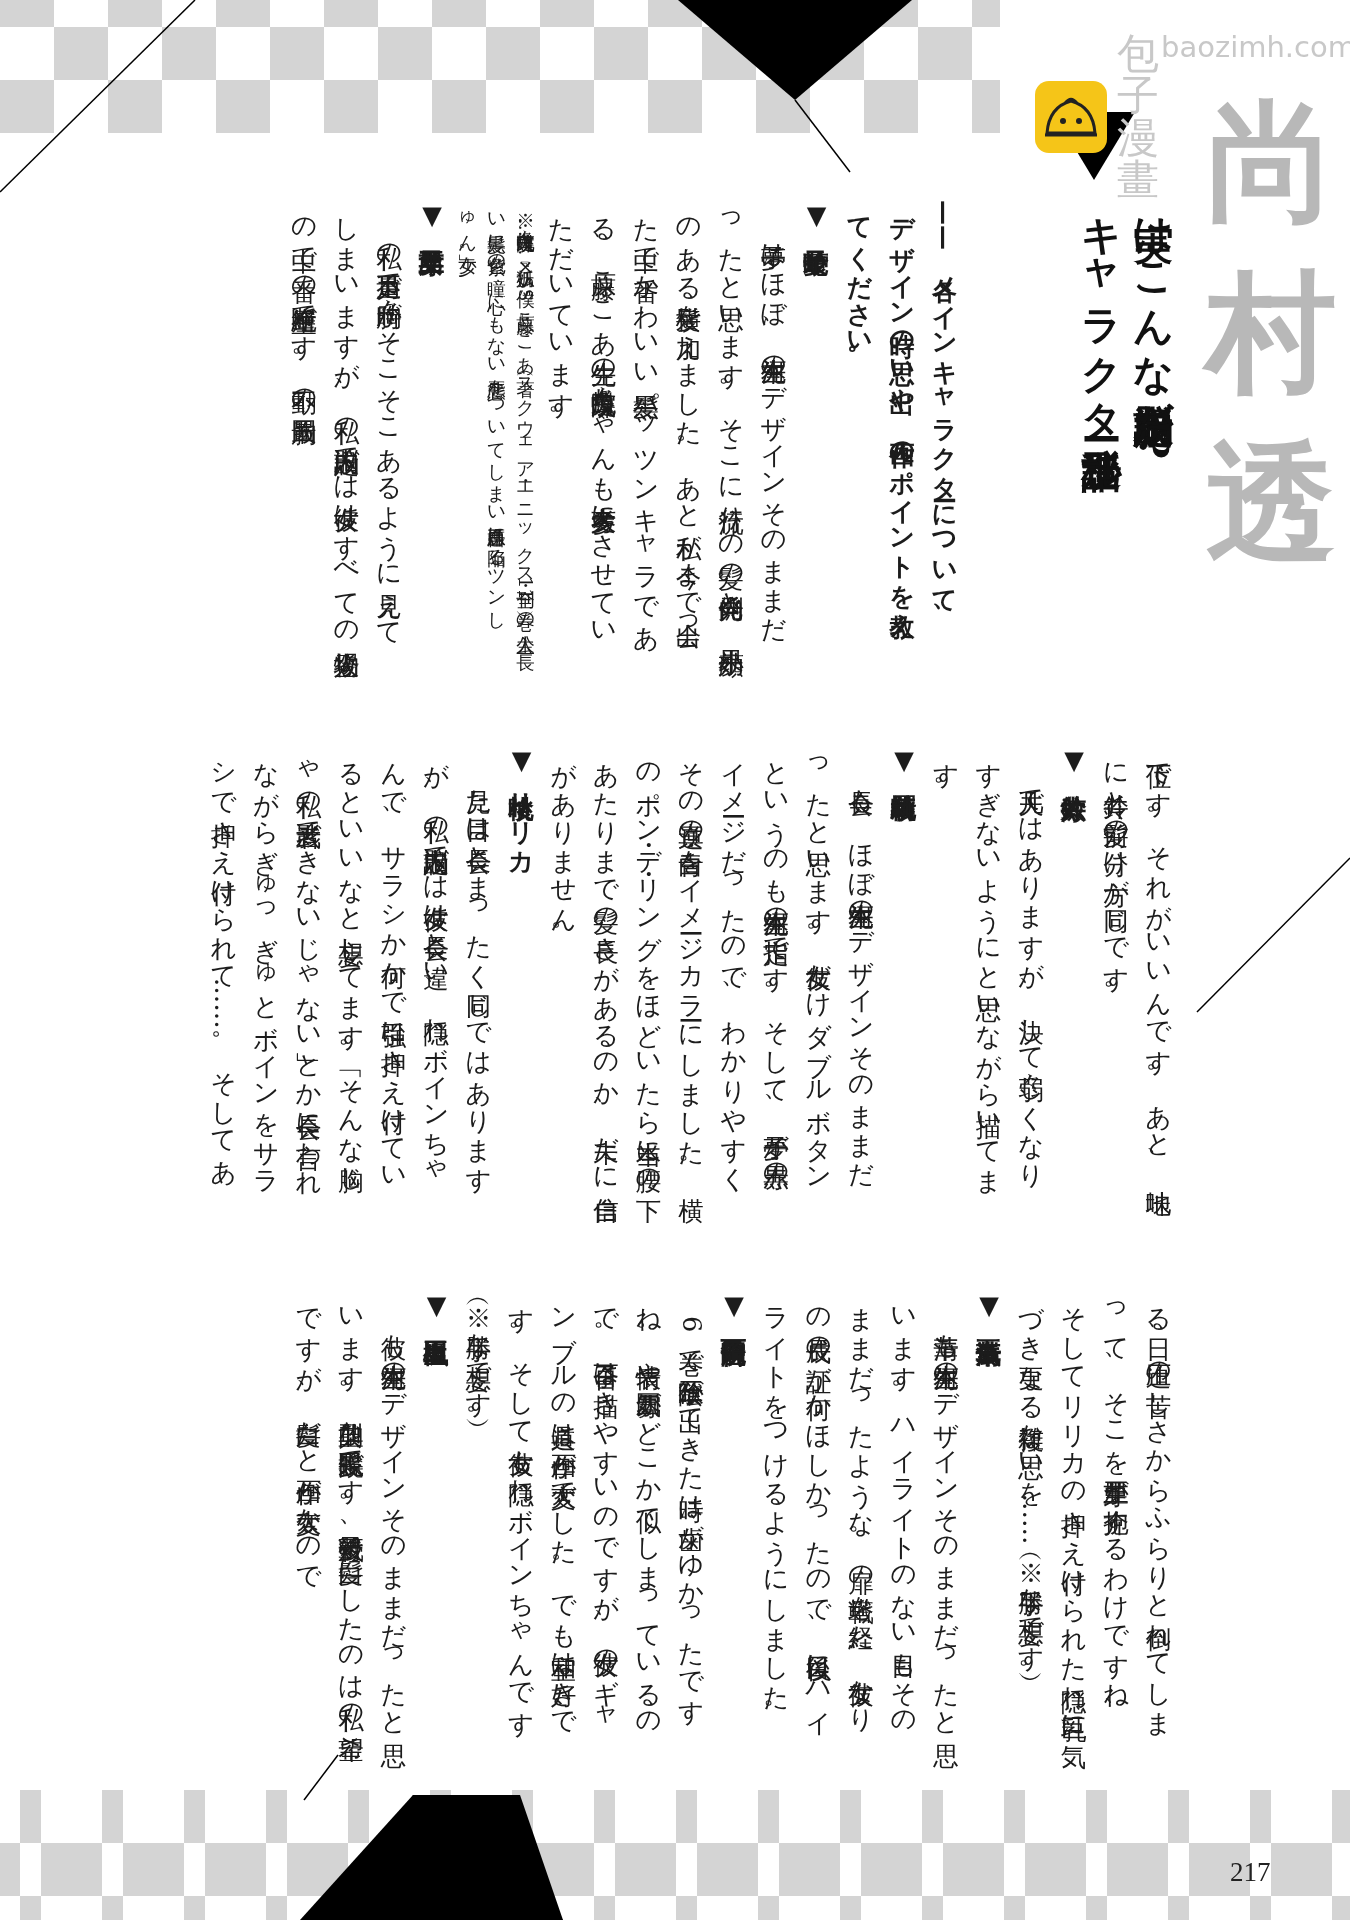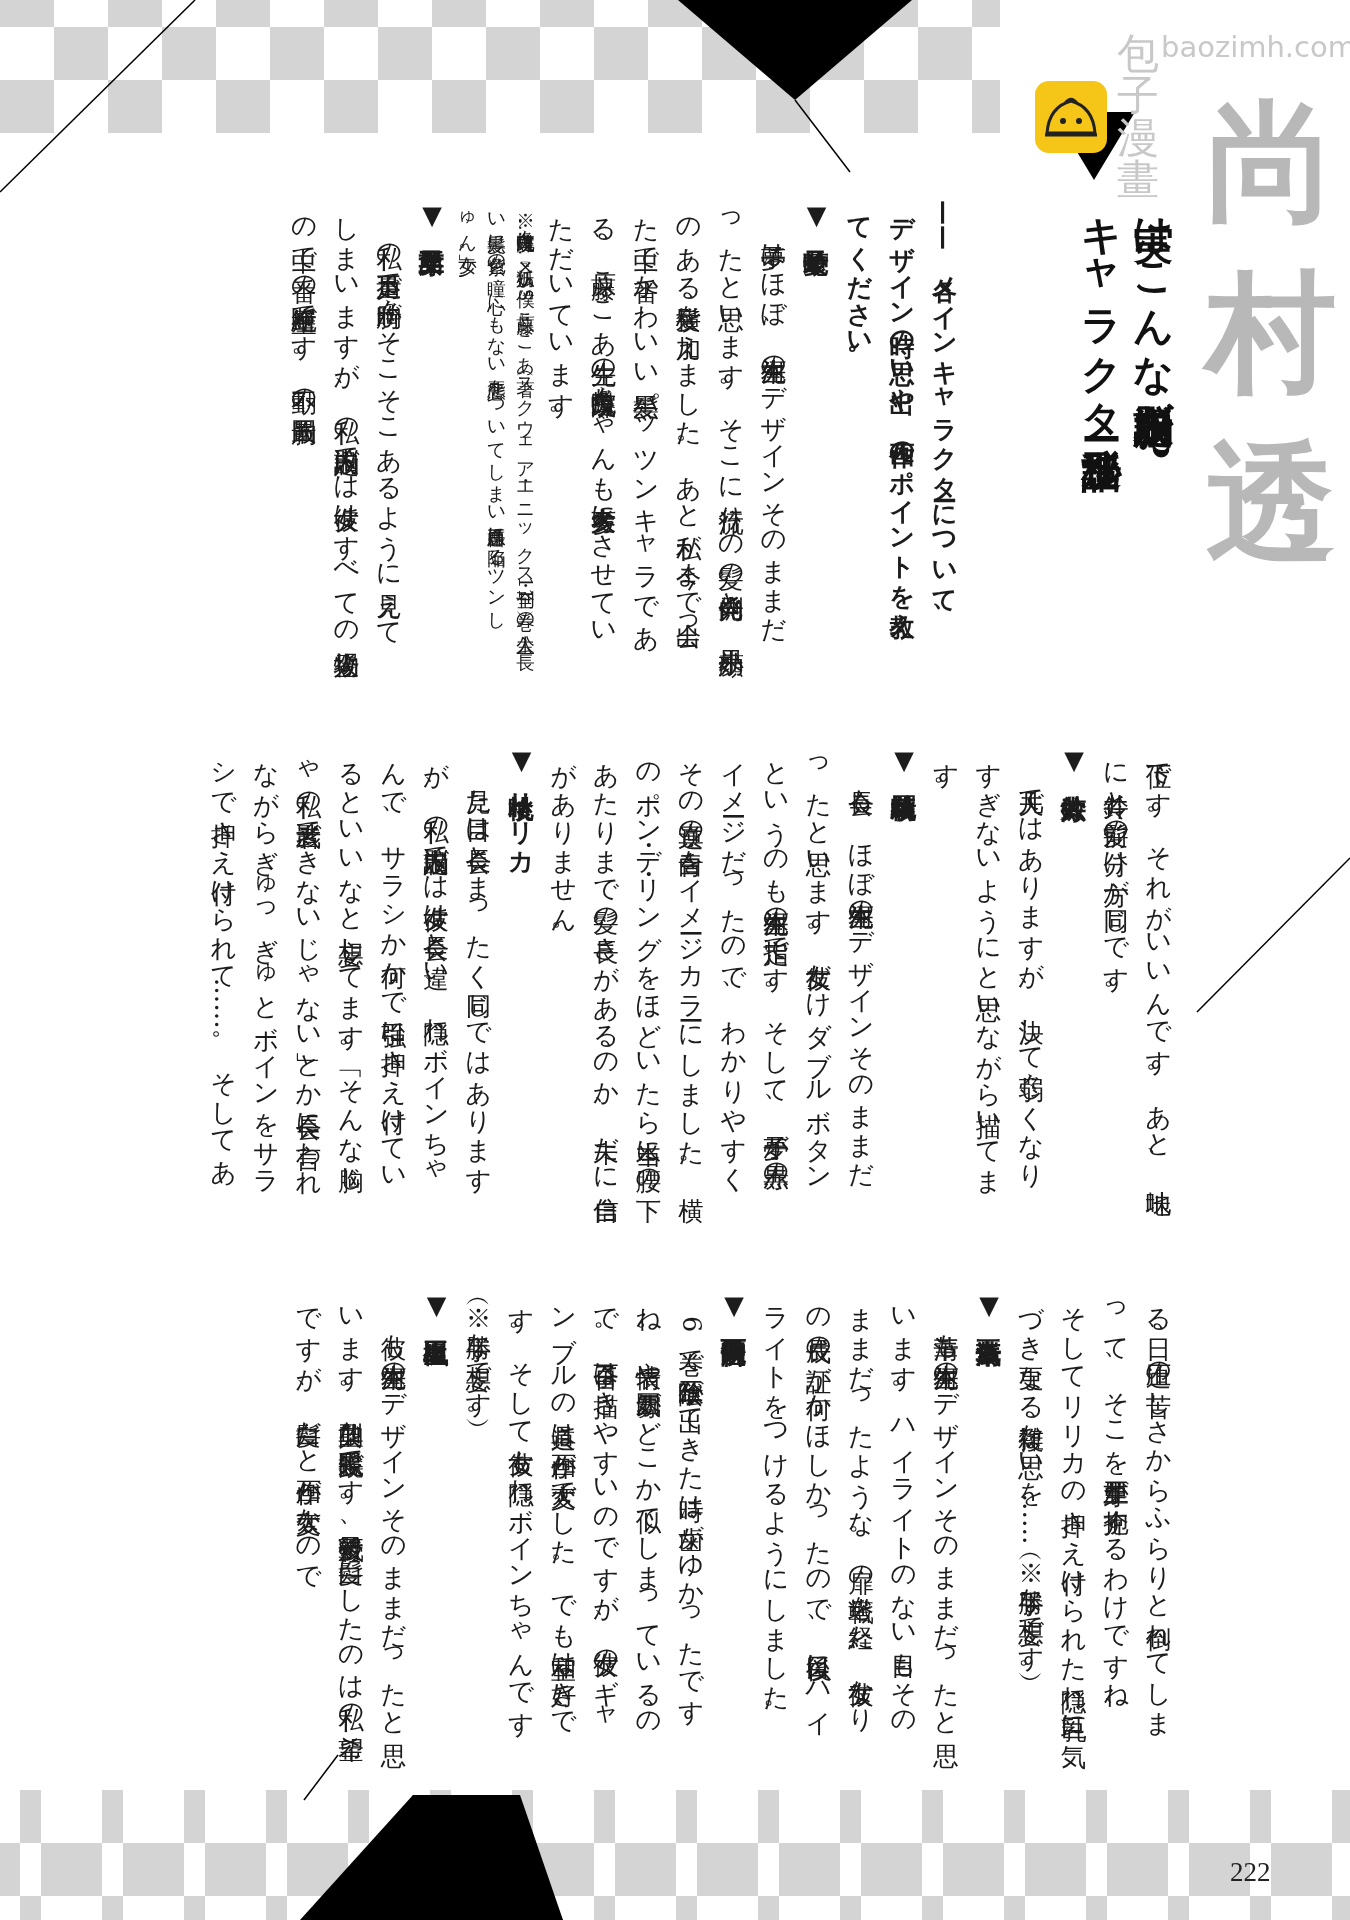--- a/index.html
+++ b/index.html
@@ -148,13 +148,13 @@
 <div class="block" style="right:170px; top:1290px; height:450px; width:1040px;">
   <p>る日、圧迫の苦しさからふらりと倒れてしまって、そこを芽亜里が介抱するわけですね、そしてリリカの押さえ付けられた隠れ巨乳に気づき更なる複雑な思いを……（※勝手な妄想です）。</p>
   <p class="h">▼五十嵐清華</p>
   <p class="indent">清華も河本先生のデザインそのままだったと思います。ハイライトのない目もそのままだったような。扉の塔戦を経た、彼女なりの成長の証が何かほしかったので、以後目にハイライトをつけるようにしました。</p>
   <p class="h">▼西洞院百合子</p>
   <p class="indent">6巻で陰喰三欲が出てきた時は歯がゆかったですね。表情や雰囲気がどこか似てしまっているので。百合子は描きやすいのですが、彼女のギャンブルの道具は作画が大変でした。でも和室は好きです。そして彼女も隠れボインちゃんです（※勝手な妄想です）。</p>
   <p class="h">▼豆生田楓</p>
   <p class="indent">彼も河本先生のデザインそのままだったと思います。典型的な黒髪眼鏡です。対夢子戦後、白髪にしたのは私の希望ですが、白髪だと作画が大変なので</p>
 </div>
 
-<div class="pagenum">222</div>
+<div class="pagenum">217</div>
 
 </body></html>

